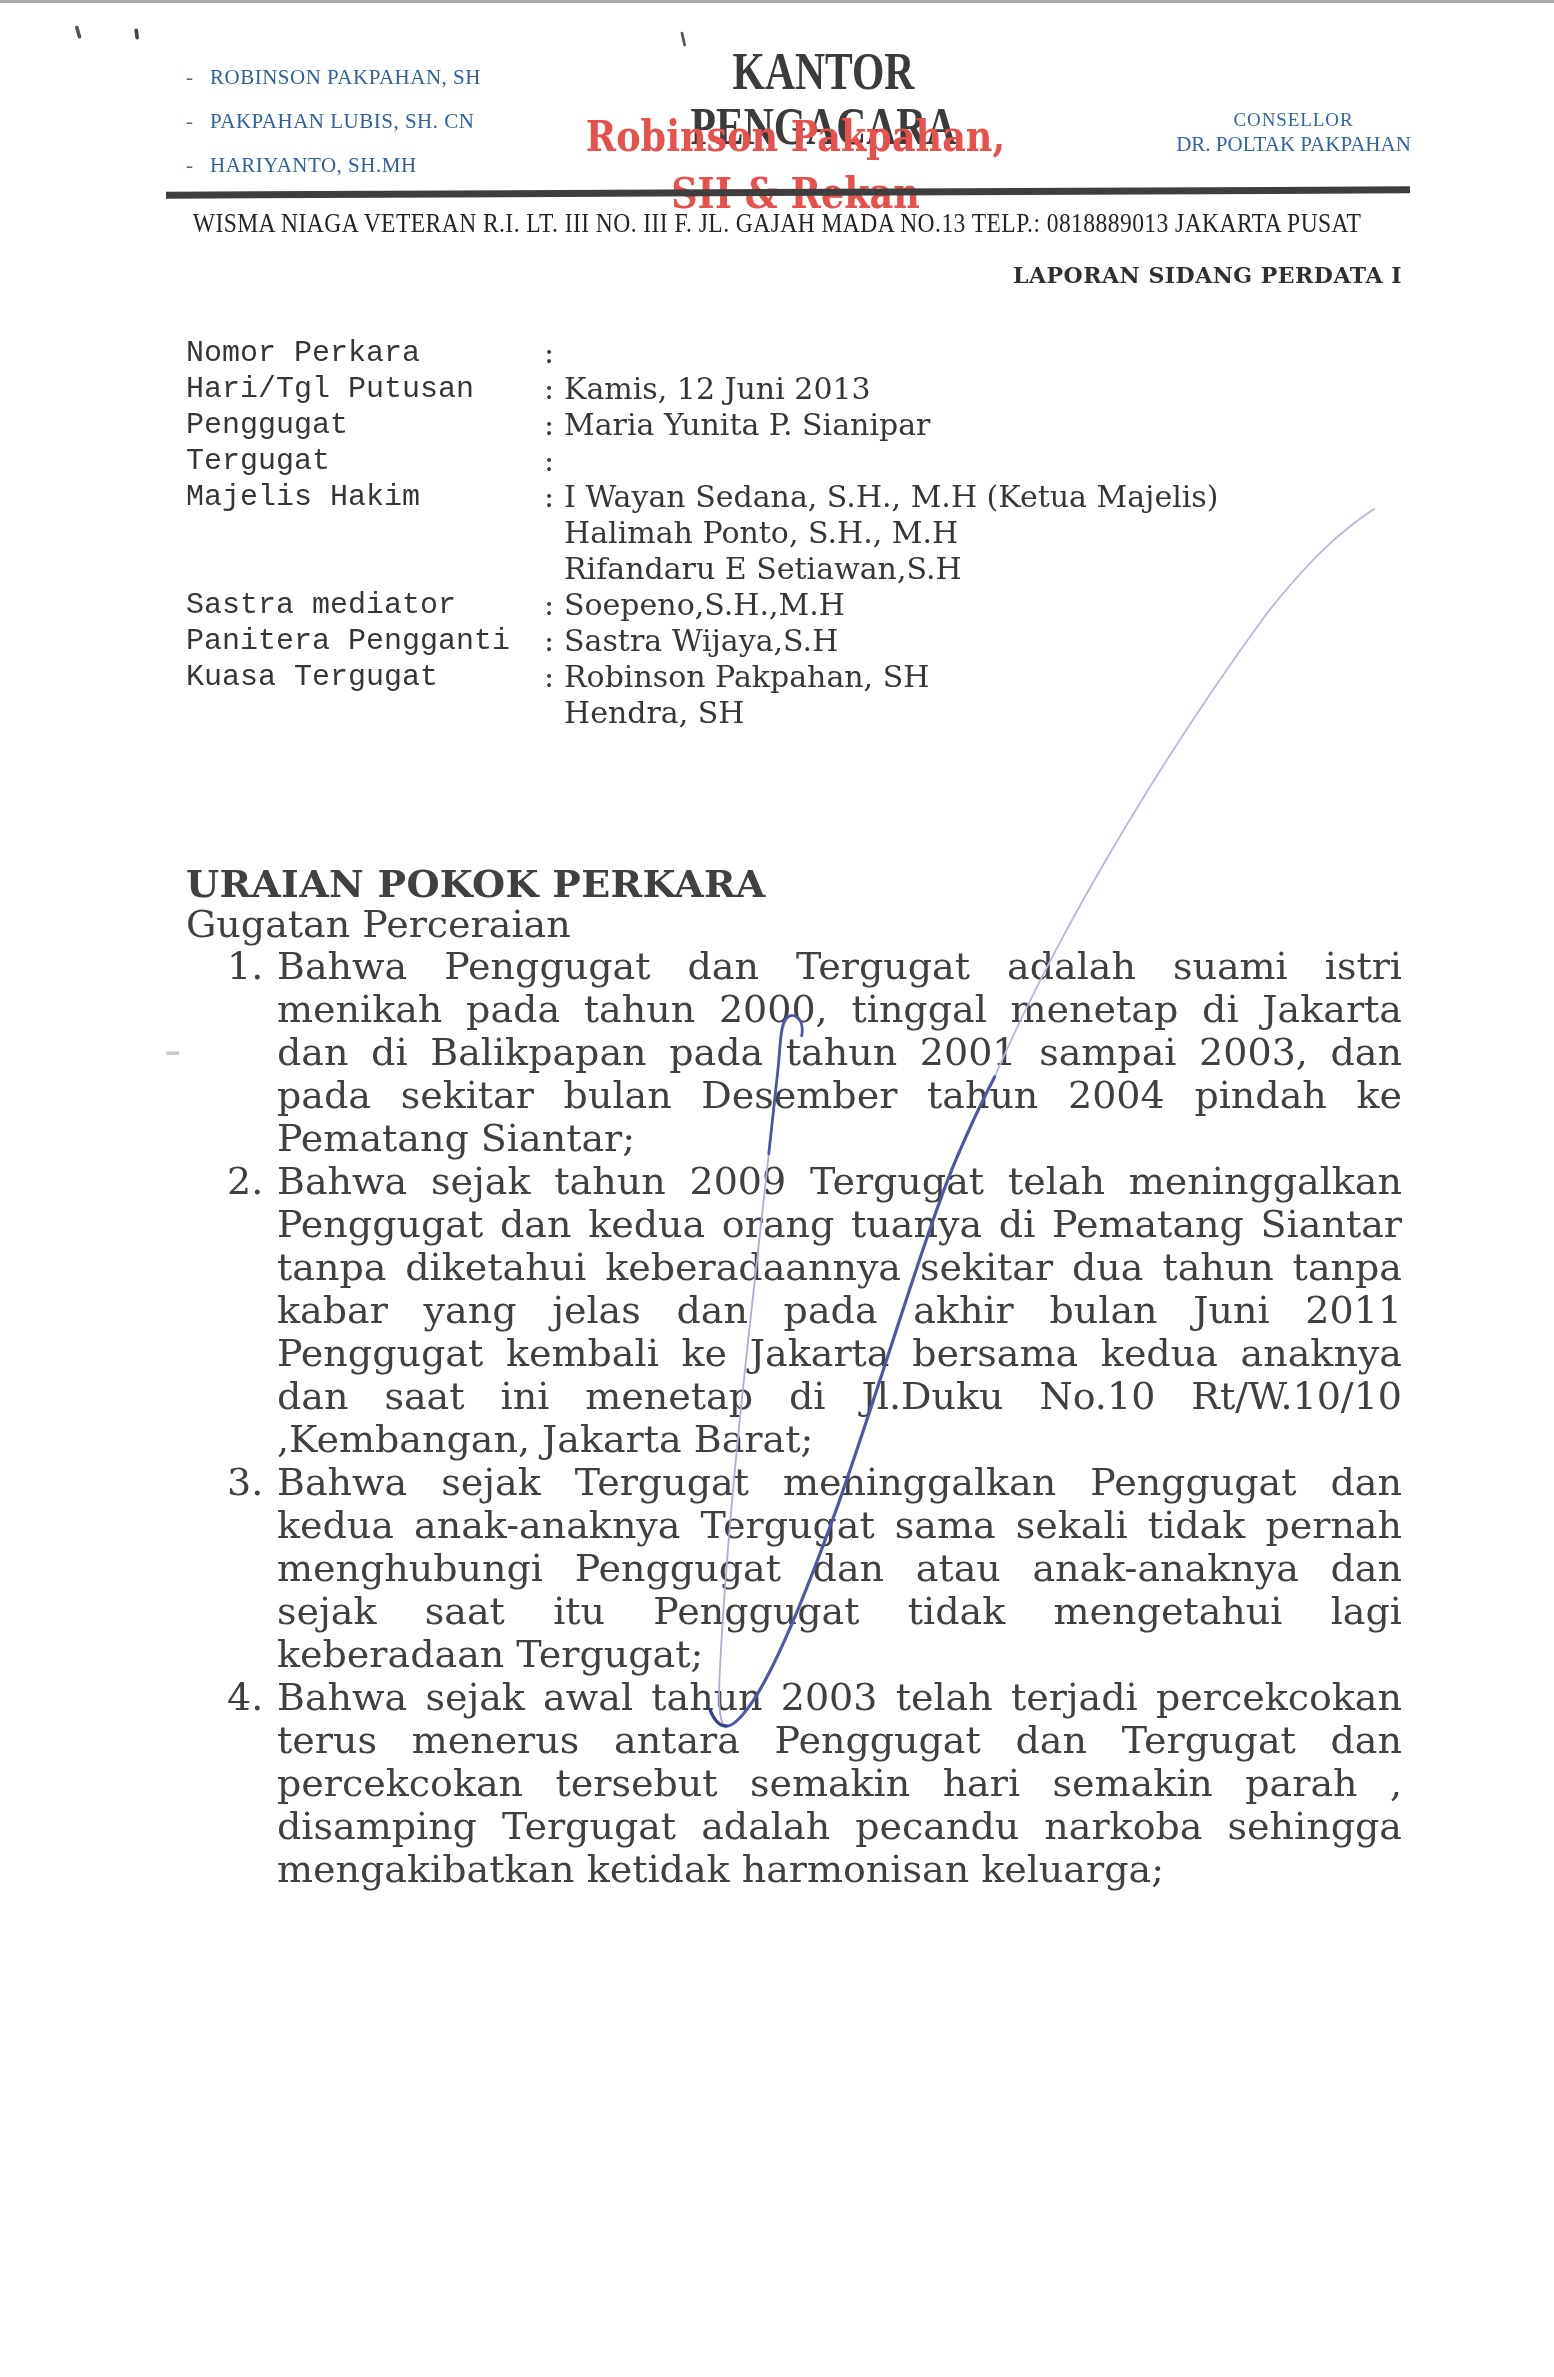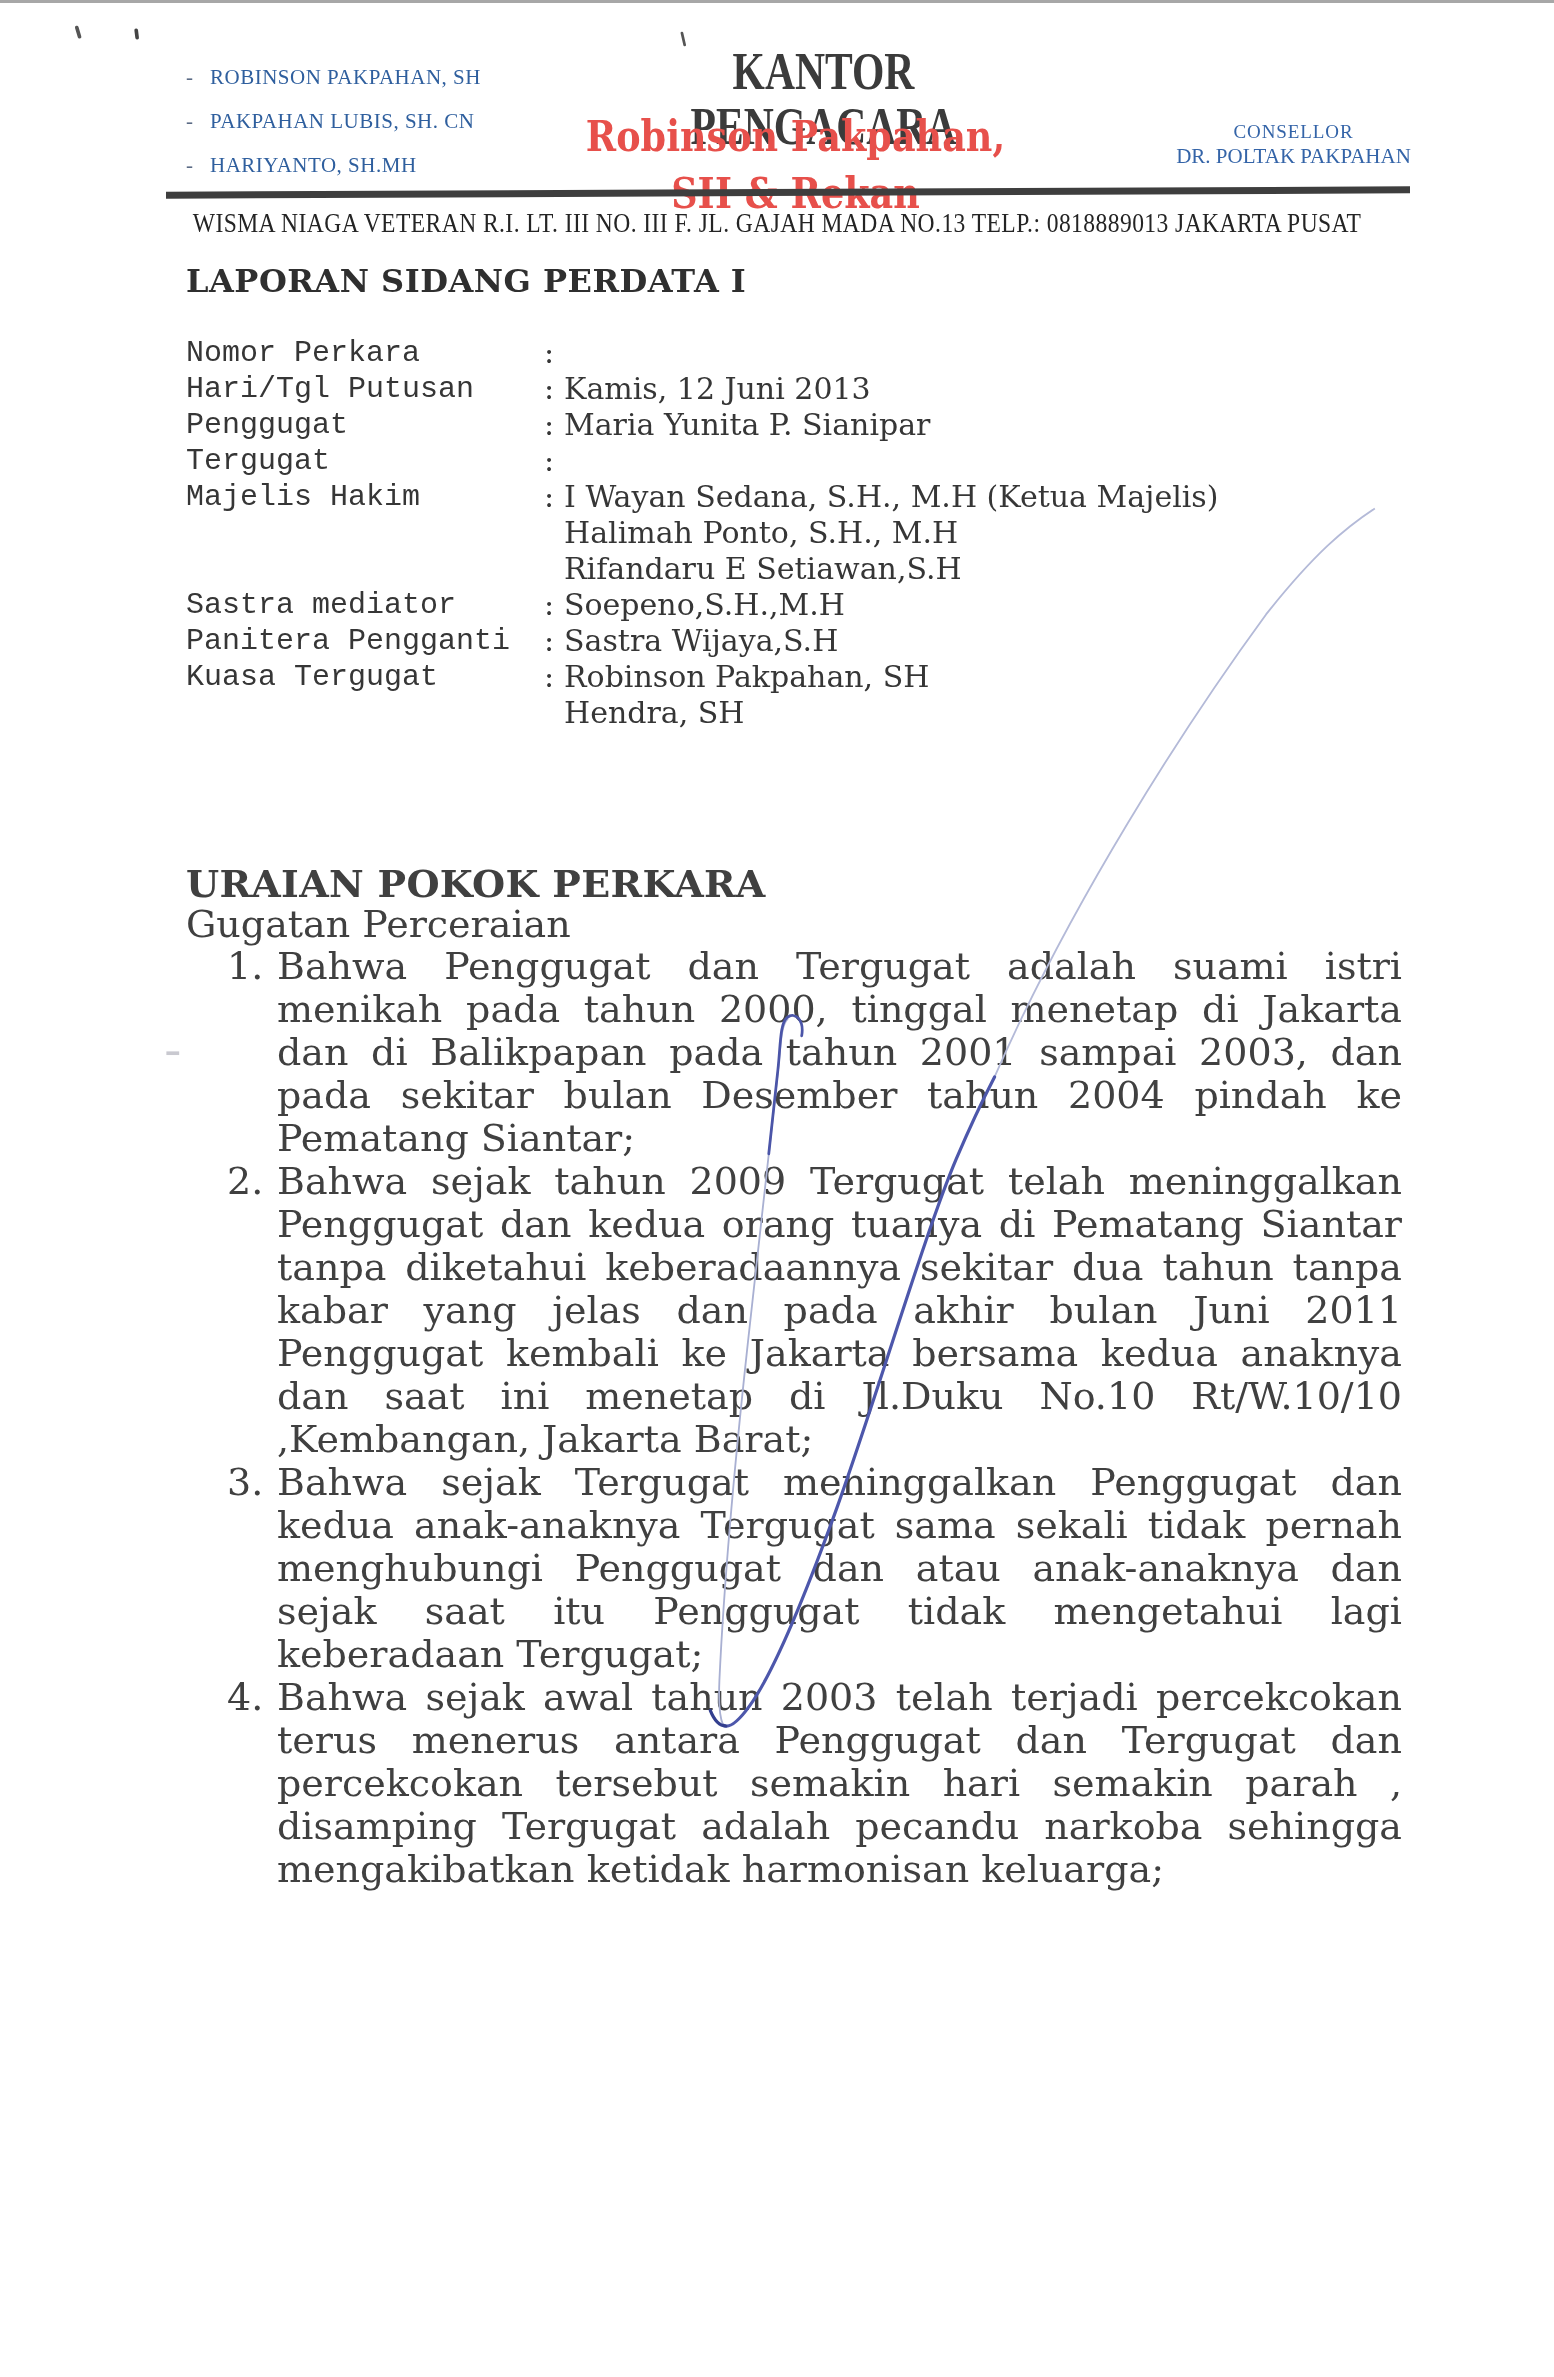--- a/index.html
+++ b/index.html
@@ -19,31 +19,31 @@
   .att-row{height:44px;line-height:44px;display:flex;}
   .att-dash{width:24px;color:#5a6a85;flex:none;}
   .firm-type{position:absolute;left:549px;top:44px;width:549px;text-align:center;
     font-family:"Liberation Serif",serif;font-weight:bold;font-size:52px;line-height:55px;
     color:#3b3b3b;transform:scaleX(.8);}
   .firm-name{position:absolute;left:512px;top:108px;width:567px;text-align:center;
     font-family:"DejaVu Serif",serif;font-weight:bold;font-size:43px;line-height:57px;
     color:#e7504b;transform:scaleX(.85);}
   .consellor{position:absolute;left:1170px;top:108px;width:247px;text-align:center;
     font-family:"Liberation Serif",serif;color:#3464a8;}
-  .consellor-title{font-size:19px;line-height:24px;letter-spacing:0.9px;margin-top:12px;}
+  .consellor-title{font-size:19px;line-height:24px;letter-spacing:0.9px;}
   .consellor-name{font-size:21px;line-height:25.6px;}
   .head-rule{position:absolute;left:166px;top:189px;width:1244px;height:7.3px;background:#3e3e3e;
     transform:rotate(-.25deg);}
   .address{position:absolute;left:0;top:207px;width:1554px;text-align:center;
     font-family:"Liberation Serif",serif;font-size:27.4px;line-height:33px;color:#242424;
     letter-spacing:0.5px;transform:scaleX(.86);}
 
   
-  .doc-title{position:absolute;left:186px;top:262px;width:1216px;text-align:left;
-    font-size:32px;font-weight:bold;color:#2f2f2f;letter-spacing:0.5px;}
+  .doc-title{position:absolute;left:186px;top:262px;width:1216px;text-align:right;
+    font-size:22px;font-weight:bold;color:#2f2f2f;letter-spacing:0.5px;}
 
   
   .details{position:absolute;left:186px;top:335px;font-size:30px;color:#363636;}
   .drow{display:flex;height:36px;line-height:36px;white-space:nowrap;}
   .dlabel{width:358px;flex:none;font-family:Liberation Mono, monospace;}
   .dcolon{width:20px;flex:none;}
   .drow.cont .dcolon{visibility:hidden;}
 
   
   .body-section{position:absolute;left:186px;top:863px;width:1216px;font-size:38px;color:#404040;}

